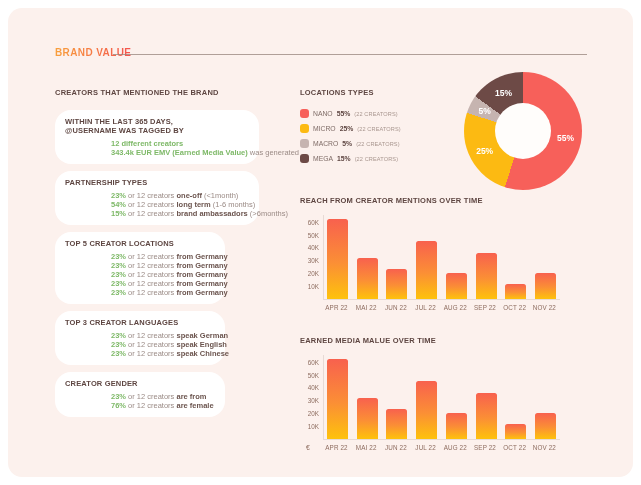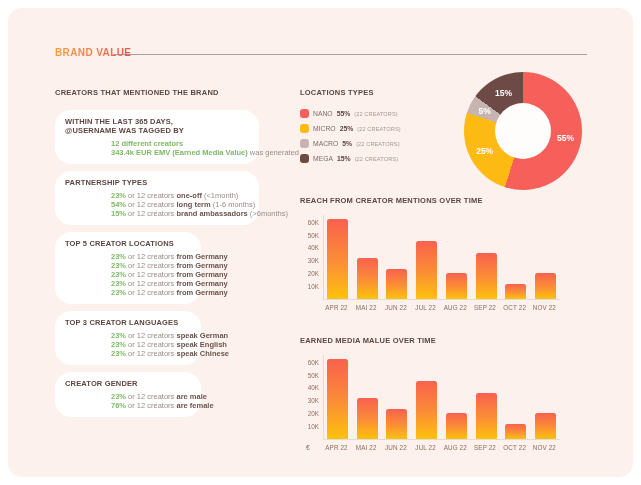--- a/index.html
+++ b/index.html
@@ -9,21 +9,21 @@
   .brand-title { position:absolute; left:47px; top:39px; font-size:10px; font-weight:bold; letter-spacing:.04em;
     background:linear-gradient(90deg,#f8a03c,#f4544e); -webkit-background-clip:text; background-clip:text; color:transparent; }
   .divider { position:absolute; left:105px; top:46px; width:474px; height:1px; background:#97837b; opacity:.75; }
 
   .section-heading { position:absolute; font-size:7.5px; font-weight:bold; color:#5e4642; letter-spacing:.03em; }
   .left-heading { left:47px; top:80px; }
   .donut-heading { left:292px; top:80px; }
 
   .cards { position:absolute; left:47px; top:102px; display:flex; flex-direction:column; gap:7px; }
   .card { background:#ffffff; border-radius:16px; padding:7px 10px 7px 10px; }
-  .card.wide { width:204px; } .card.narrow { width:146px; }
+  .card.wide { width:204px; } .card.narrow { width:170px; }
   .card-title { font-size:7.5px; font-weight:bold; color:#5e4642; line-height:9px; letter-spacing:.02em; white-space:pre-line; margin-bottom:4px; }
   .card-line { font-size:7.5px; line-height:9px; white-space:nowrap;margin-left:46px; }
   .seg-green { color:#7eb968; font-weight:bold; }
   .seg-gray  { color:#9b8b86; }
   .seg-bold  { color:#6b544e; font-weight:bold; }
 
   .legend { position:absolute; left:292px; top:101px; display:flex; flex-direction:column; gap:6px; }
   .legend-item { display:flex; align-items:center; gap:4px; font-size:6.8px; color:#7e6b66; }
   .legend-swatch { width:9px; height:9px; border-radius:3px; flex:0 0 auto; }
   .legend-pct { font-weight:bold; color:#5e4642; }
@@ -72,21 +72,21 @@
         <div class="card-line"><span class="seg-green">23%</span><span class="seg-gray"> or 12 creators </span><span class="seg-bold">from Germany</span></div>
       </div>
       <div class="card narrow">
         <div class="card-title">TOP 3 CREATOR LANGUAGES</div>
         <div class="card-line"><span class="seg-green">23%</span><span class="seg-gray"> or 12 creators </span><span class="seg-bold">speak German</span></div>
         <div class="card-line"><span class="seg-green">23%</span><span class="seg-gray"> or 12 creators </span><span class="seg-bold">speak English</span></div>
         <div class="card-line"><span class="seg-green">23%</span><span class="seg-gray"> or 12 creators </span><span class="seg-bold">speak Chinese</span></div>
       </div>
       <div class="card narrow">
         <div class="card-title">CREATOR GENDER</div>
-        <div class="card-line"><span class="seg-green">23%</span><span class="seg-gray"> or 12 creators </span><span class="seg-bold">are male</span></div>
+        <div class="card-line"><span class="seg-green">23%</span><span class="seg-gray"> or 12 creators </span><span class="seg-bold">are from</span></div>
         <div class="card-line"><span class="seg-green">76%</span><span class="seg-gray"> or 12 creators </span><span class="seg-bold">are female</span></div>
       </div>
     </div>
 
   <div class="section-heading donut-heading">LOCATIONS TYPES</div>
   <div class="legend">
       <div class="legend-item">
         <span class="legend-swatch" style="background: rgb(247, 96, 90);"></span>
         <span>NANO</span>
         <span class="legend-pct">55%</span>

